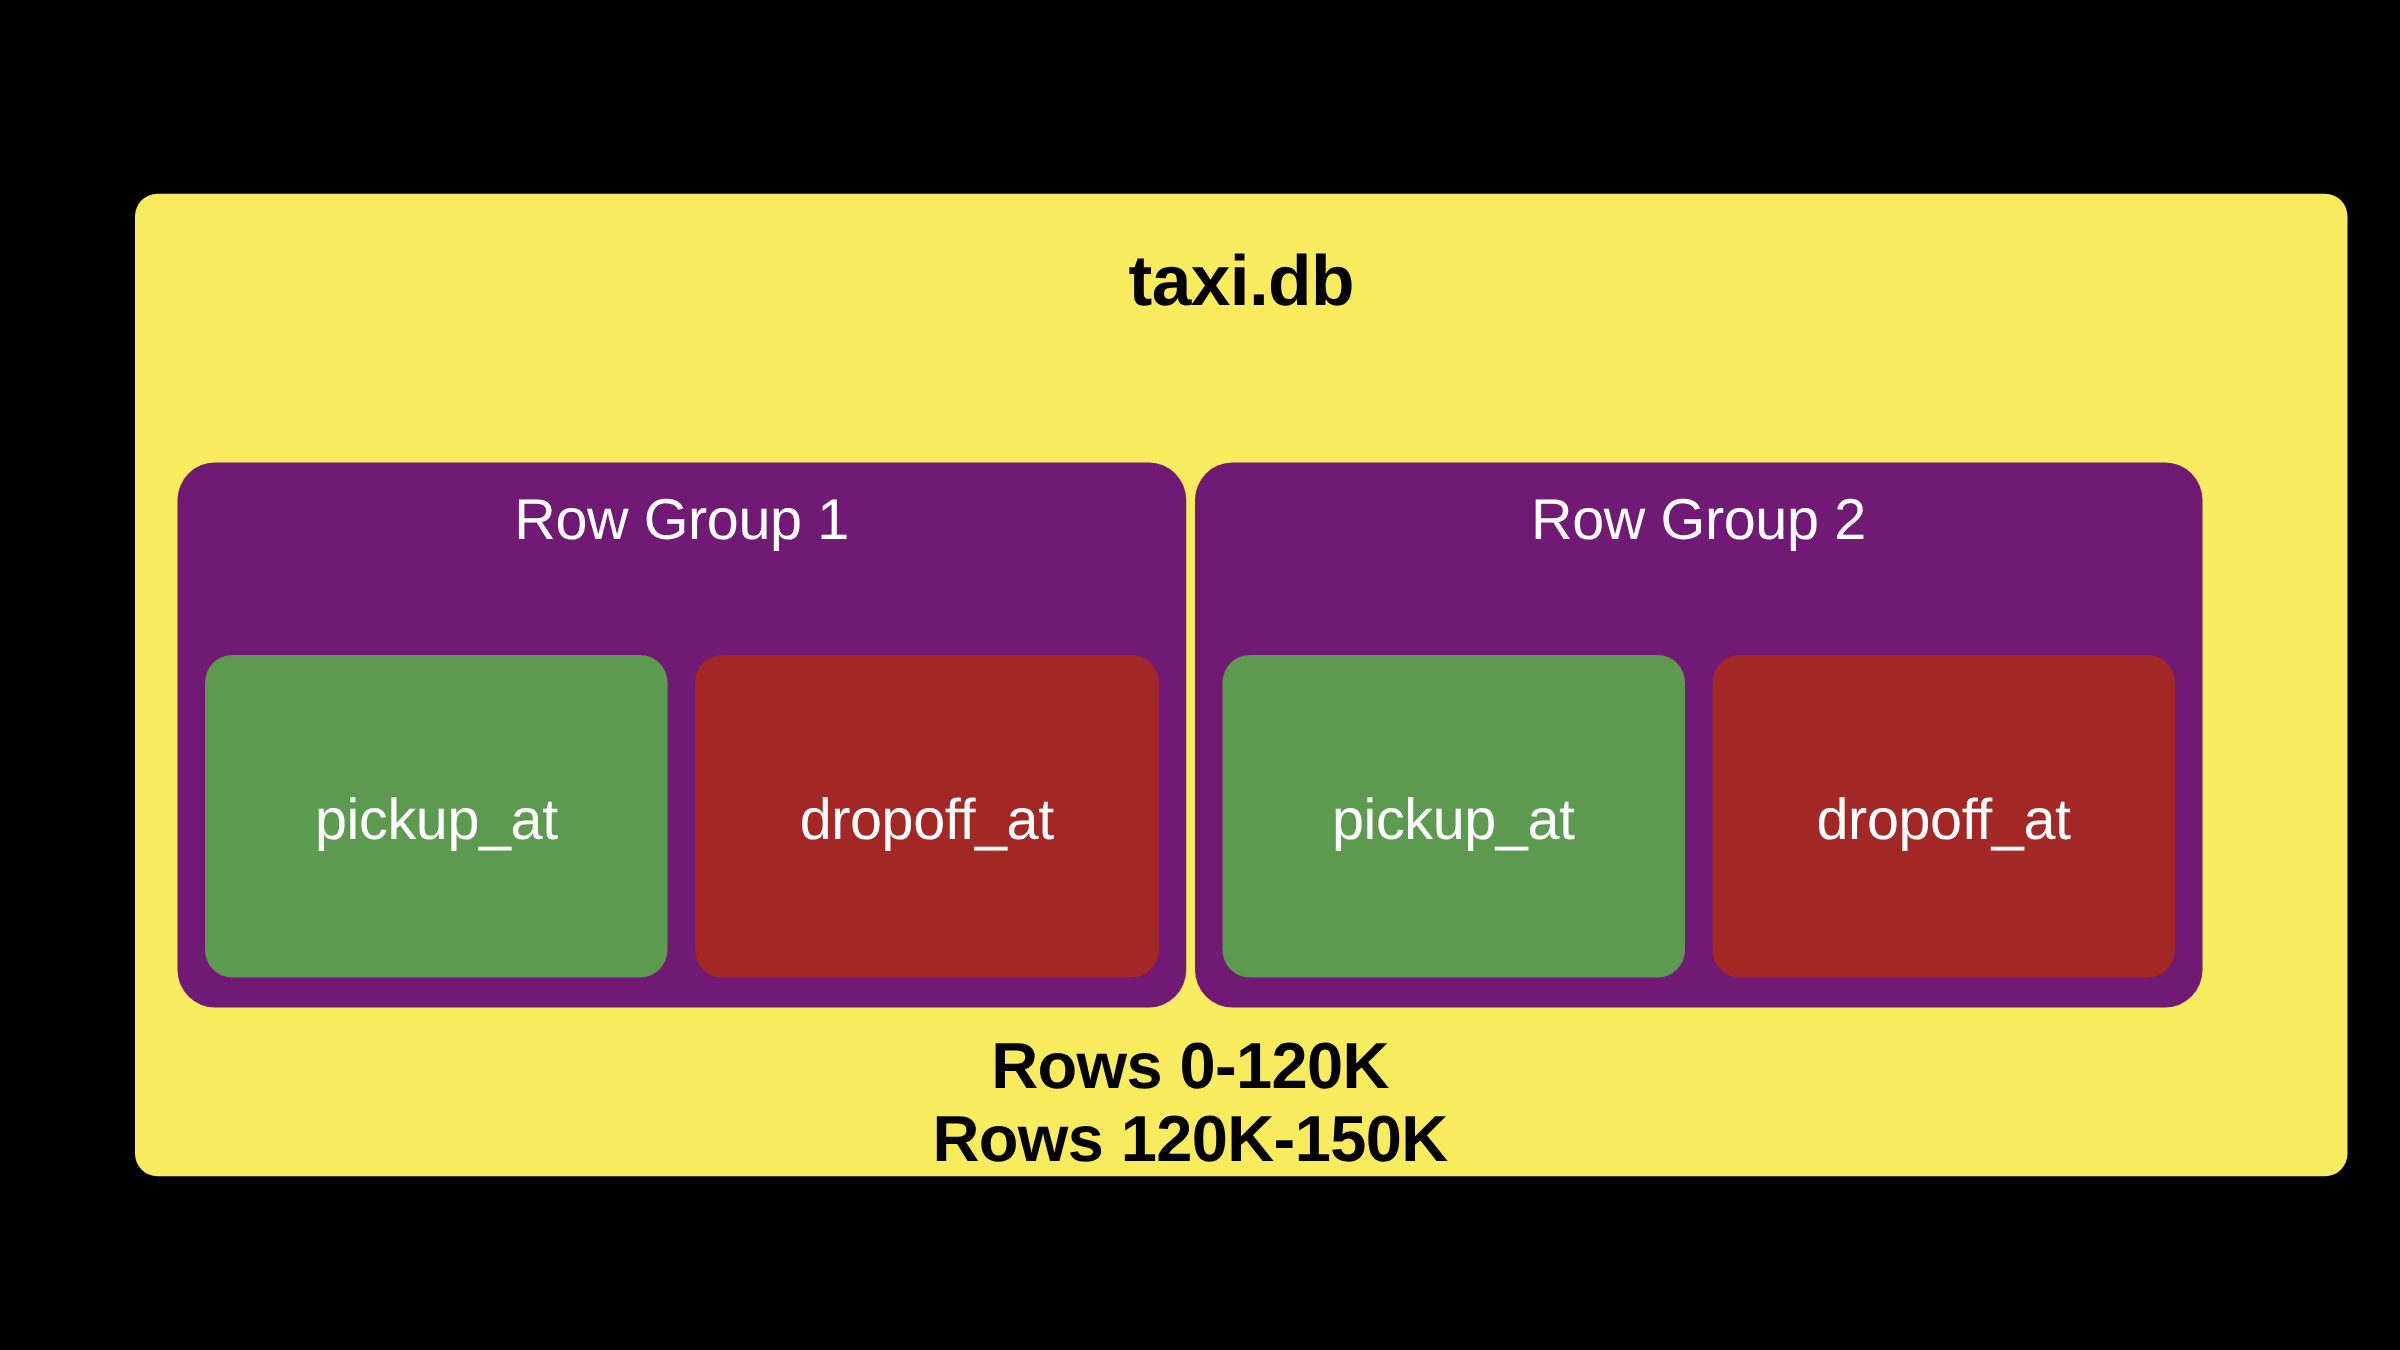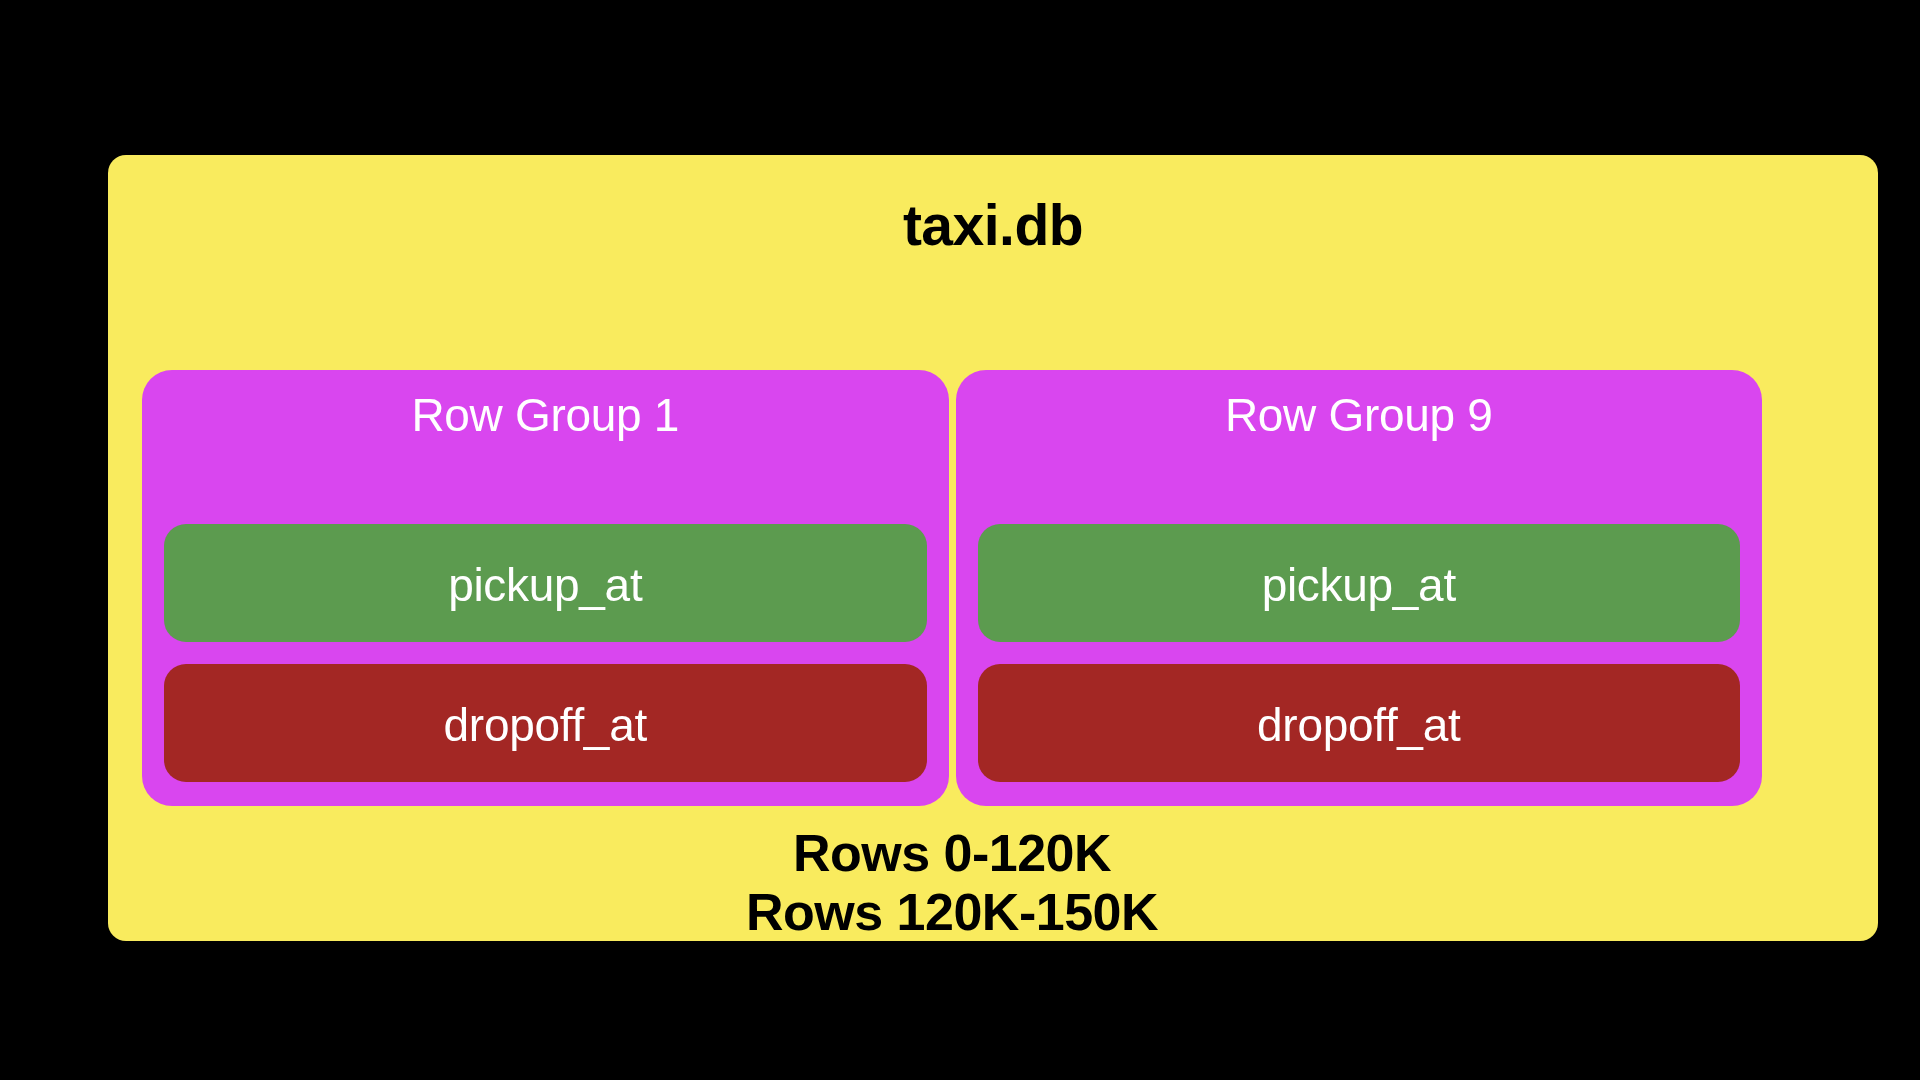--- a/index.html
+++ b/index.html
@@ -55,21 +55,21 @@
     width: 1620px;
     height: 436px;
     display: flex;
     flex-direction: row;
     gap: 7px;
   }
 
   .group {
     position: relative;
     flex: 1 1 0;
-    background: #d946ef;
+    background: #701a75;
     border-radius: 30px;
     display: flex;
     flex-direction: column;
     align-items: center;
     box-sizing: border-box;
   }
 
   .group-title {
     color: #FFFFFF;
     font-size: 46px;
@@ -79,21 +79,21 @@
     letter-spacing: -0.3px;
   }
 
   .columns {
     position: absolute;
     left: 22px;
     right: 22px;
     top: 110px;
     bottom: 24px;
     display: flex;
-    flex-direction: column;
+    flex-direction: row;
     gap: 22px;
     margin-top: 44px;
   }
 
   .column-box {
     flex: 1 1 0;
     border-radius: 22px;
     display: flex;
     align-items: center;
     justify-content: center;
@@ -149,21 +149,21 @@
           <div class="column-box" style="background: rgb(92, 155, 79);">
             <span class="col-label">pickup_at</span>
           </div>
           <div class="column-box" style="background: rgb(163, 39, 36);">
             <span class="col-label">dropoff_at</span>
           </div>
         </div>
       </div>
 
       <div class="group">
-        <div class="group-title">Row Group 9</div>
+        <div class="group-title">Row Group 2</div>
         <div class="columns">
           <div class="column-box" style="background: rgb(92, 155, 79);">
             <span class="col-label">pickup_at</span>
           </div>
           <div class="column-box" style="background: rgb(163, 39, 36);">
             <span class="col-label">dropoff_at</span>
           </div>
         </div>
       </div>
 

